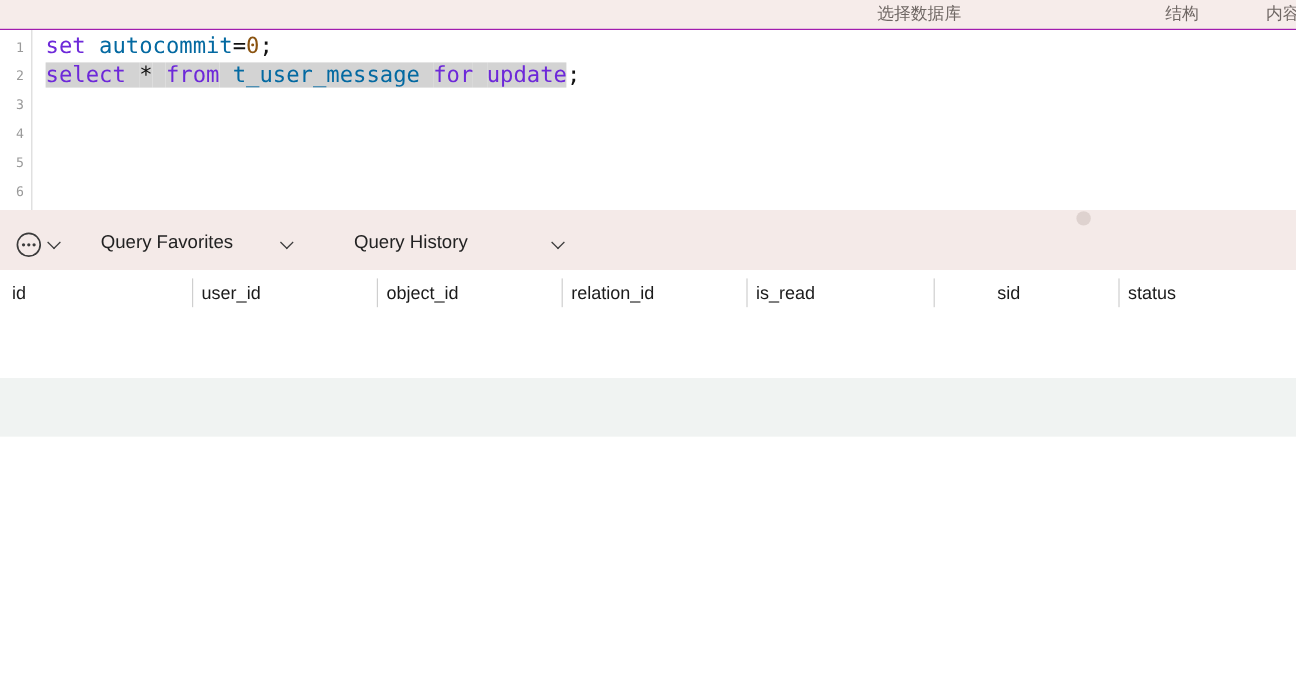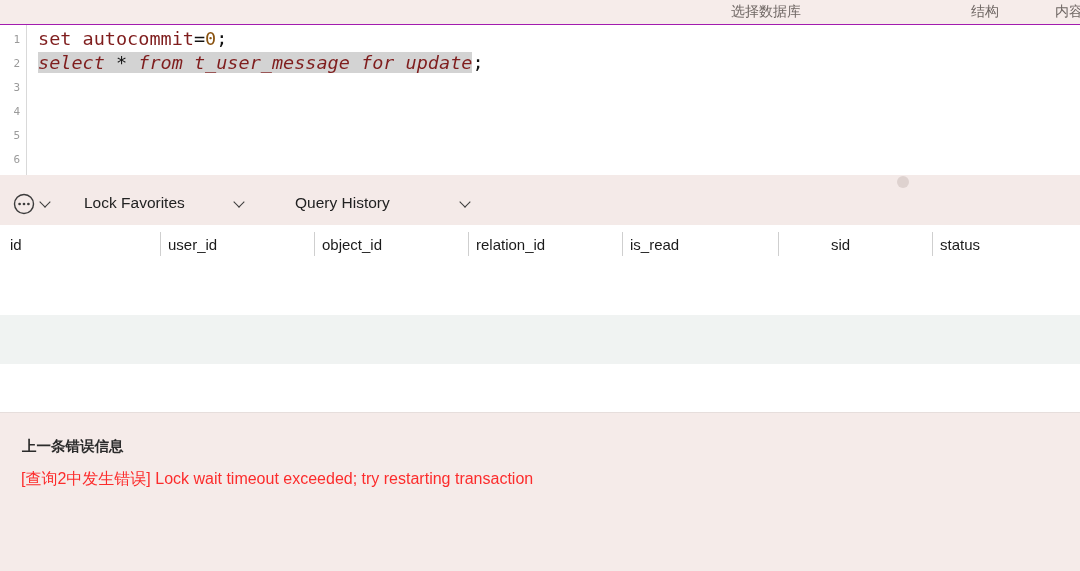--- a/index.html
+++ b/index.html
@@ -78,25 +78,25 @@
     line-height: 24px;
     color: #1a1a1a;
     white-space: pre;
   }
   .code-line {
     position: absolute;
     left: 10px;
     height: 24px;
     white-space: pre;
   }
-  .kw    { color: #7f1d1d; }
+  .kw    { color: #6d28d9; }
   .num   { color: #8a5310; }
   .punct { color: #111111; }
-  .plain { color: #7f1d1d; }
-  .sel   { background: #d3d3d3; font-style: italic; }
+  .plain { color: #0369a1; }
+  .sel   { background: #d3d3d3; }
 
   
   .qtoolbar {
     position: absolute;
     left: 0; top: 175px;
     width: 1080px;
     height: 50px;
     background: #f4eae8;
     box-sizing: border-box;
   }
@@ -238,21 +238,21 @@
   <div class="ellipsis-btn">
     <svg width="24" height="24" viewBox="0 0 24 24" aria-hidden="true">
       <circle cx="12" cy="12" r="9.5" fill="none" stroke="#3b3b3b" stroke-width="1.4"></circle>
       <circle cx="7.6" cy="12" r="1.35" fill="#3b3b3b"></circle>
       <circle cx="12" cy="12" r="1.35" fill="#3b3b3b"></circle>
       <circle cx="16.4" cy="12" r="1.35" fill="#3b3b3b"></circle>
     </svg>
   </div>
   <span class="chev chev-standalone cv-ellipsis"></span>
 
-  <div class="qt-label ql-fav">Lock Favorites</div>
+  <div class="qt-label ql-fav">Query Favorites</div>
   <span class="chev chev-standalone cv-fav"></span>
 
   <div class="qt-label ql-hist">Query History</div>
   <span class="chev chev-standalone cv-hist"></span>
 
   <div class="progress-dot"></div>
 
   <div class="results">
     <div class="thead" id="thead">
         <div class="th-sep" style="left: 160px;"></div>
@@ -269,18 +269,14 @@
         <div class="th" style="left: 831px;">sid</div>
         <div class="th" style="left: 940px;">status</div>
       </div>
     <div id="tbody">
         <div class="trow odd" style="top: 39px; height: 51px;"></div>
         <div class="trow even" style="top: 90px; height: 49px;"></div>
         <div class="trow odd" style="top: 139px; height: 48px;"></div>
       </div>
   </div>
 
-  <div class="errpanel">
-    <div class="err-title">上一条错误信息</div>
-    <div class="err-msg">[查询2中发生错误] Lock wait timeout exceeded; try restarting transaction</div>
-  </div>
 
 </div>
 
 </body></html>

